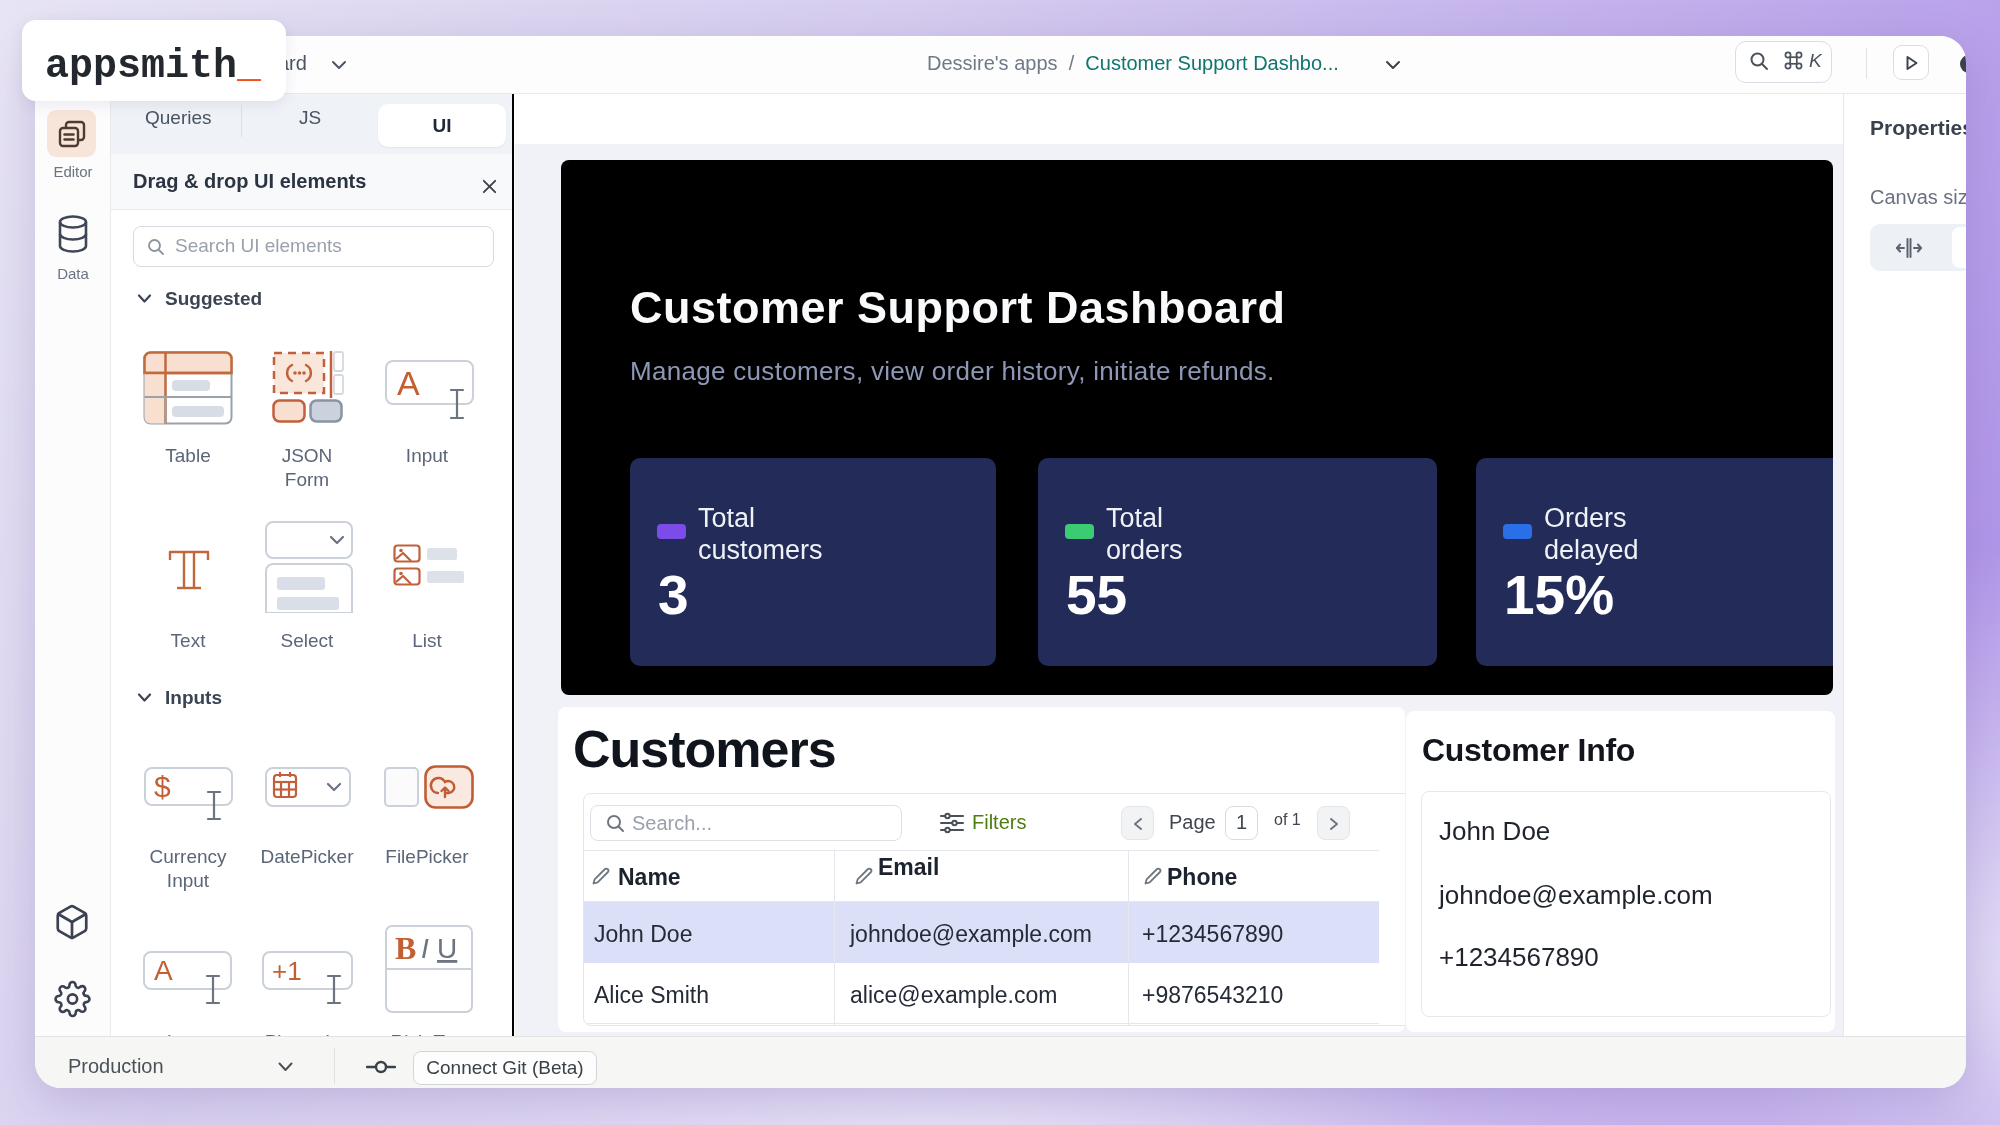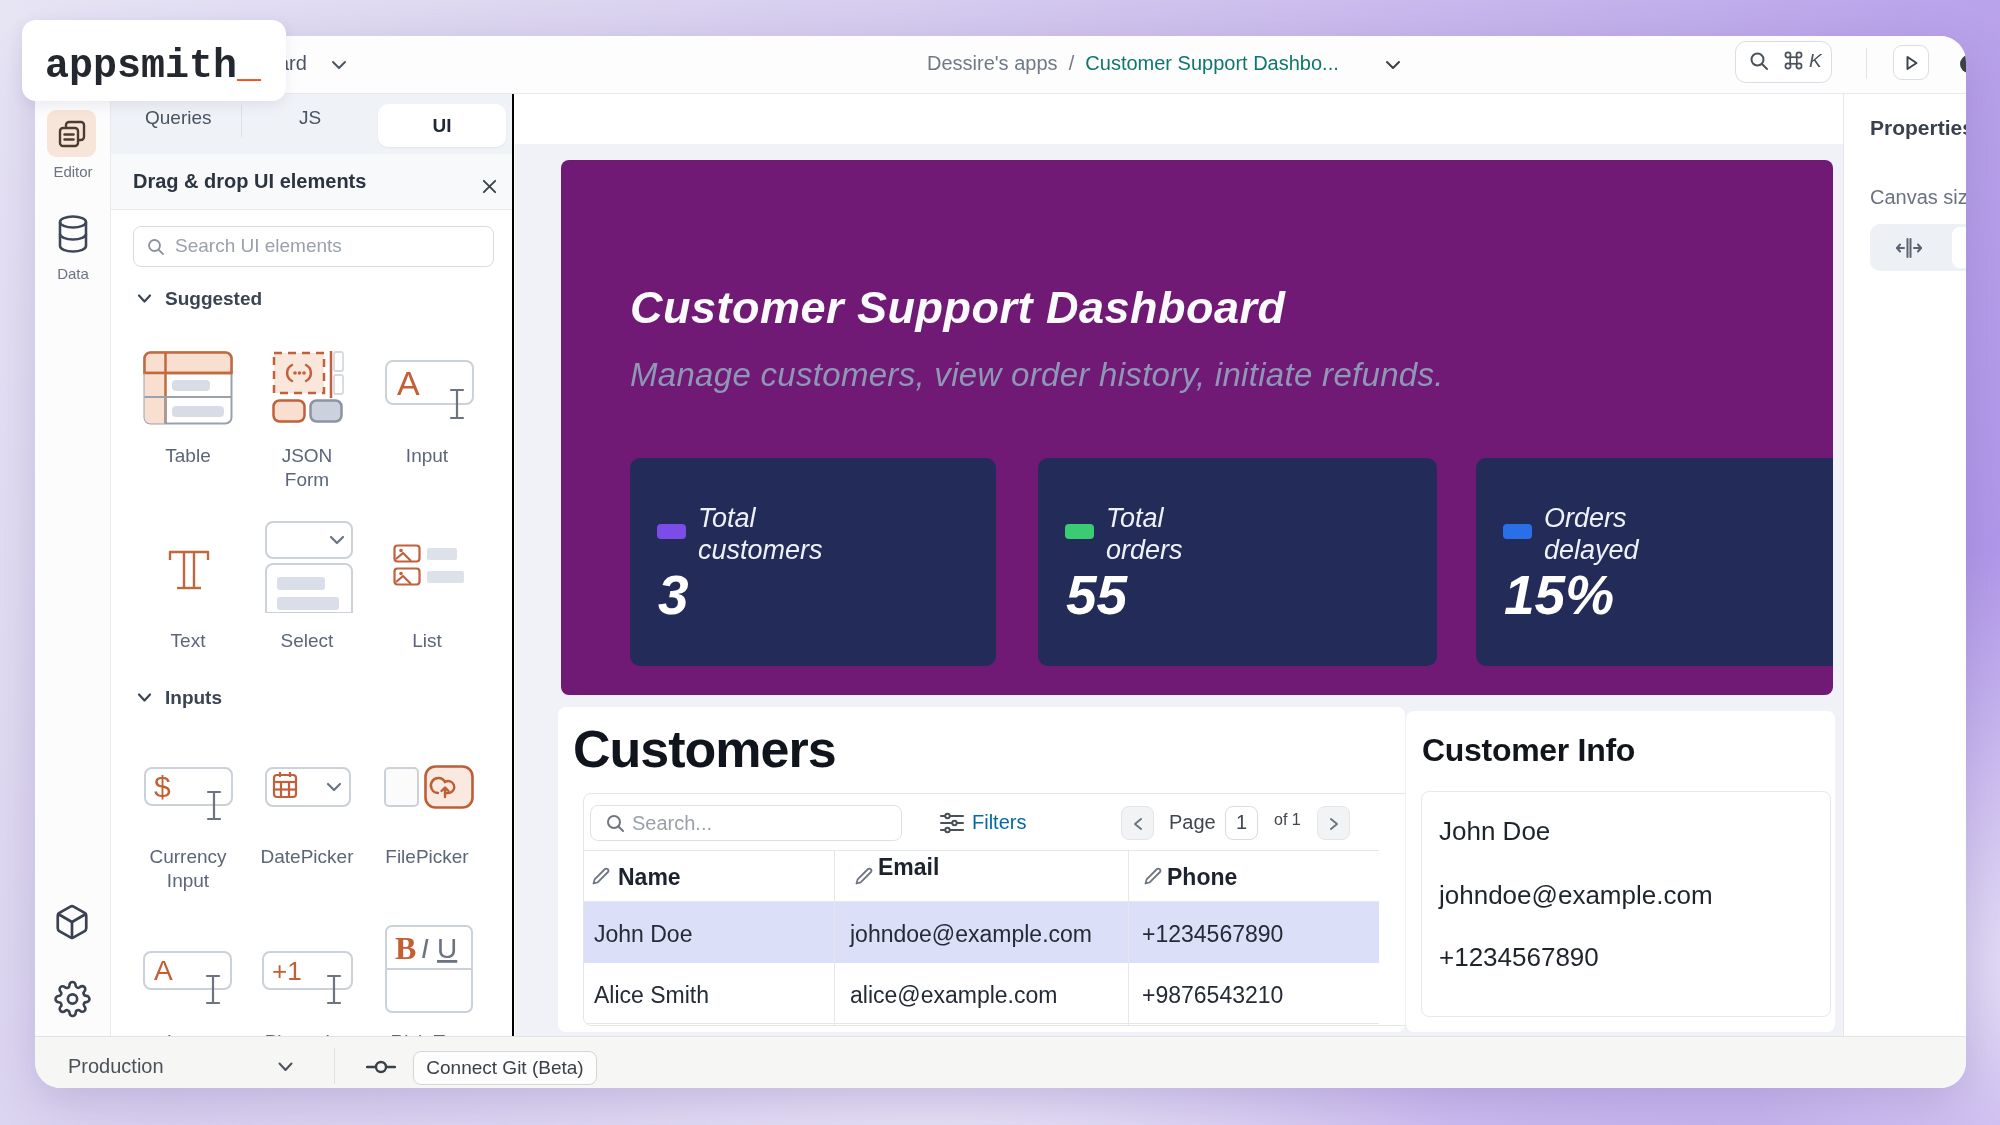--- a/index.html
+++ b/index.html
@@ -30,23 +30,23 @@
   .tabstrip { position:absolute; left:0; top:0; width:403px; height:98px; background:#EFF2F7; }
   .tab { position:absolute; top:13px; font-size:19px; color:#4A5362; }
   .uitab { position:absolute; left:267px; top:10px; width:128px; height:43px; background:#fff; border-radius:10px; box-shadow:0 1px 2px rgba(0,0,0,.06); text-align:center; line-height:43px; font-size:19px; color:#1F2937; font-weight:600;}
   .ddheader { position:absolute; left:0; top:60px; width:403px; height:56px; background:#F8F9FB; border-bottom:1px solid #E6E9EE; }
   .searchbox { position:absolute; left:22px; top:132px; width:361px; height:41px; border:1px solid #D7DBE1; border-radius:8px; background:#fff; }
   .secheader { position:absolute; font-size:19px; font-weight:600; color:#3A4453; }
   .wlabel { position:absolute; font-size:19px; color:#5B6678; text-align:center; line-height:24px; }
   
   .canvas { position:absolute; left:480px; top:58px; width:1328px; height:942px; background:#F0F2F8; overflow:hidden; }
   .canvastop { position:absolute; left:0; top:0; width:1328px; height:50px; background:#fff; }
-  .banner { position:absolute; left:46px; top:66px; width:1272px; height:535px; background:#701a75; border-radius:8px; overflow:hidden;font-style:italic; }
+  .banner { position:absolute; left:46px; top:66px; width:1272px; height:535px; background:#000000; border-radius:8px; overflow:hidden; }
   .banner h1 { position:absolute; left:69px; top:122px; font-size:45px; color:#F8FAFC; letter-spacing:.5px; }
-  .banner .sub { position:absolute; left:69px; top:196px; font-size:33px; color:#8E98B6; letter-spacing:.3px; }
+  .banner .sub { position:absolute; left:69px; top:196px; font-size:26px; color:#8E98B6; letter-spacing:.3px; }
   .statcard { position:absolute; top:298px; height:208px; background:#232B58; border-radius:10px; }
   .chip { position:absolute; left:27px; top:66px; width:29px; height:15px; border-radius:4px; }
   .statlabel { position:absolute; left:68px; top:44px; font-size:27px; color:#EEF2F8; line-height:32px; }
   .statnum { position:absolute; left:28px; top:104px; font-size:55px; line-height:1.2; font-weight:700; color:#fff; }
   
   .custcard { position:absolute; left:43px; top:613px; width:847px; height:325px; background:#fff; border-radius:8px; }
   .custcard h2 { position:absolute; left:15px; top:12px; font-size:52px; font-weight:800; color:#10151D; letter-spacing:-1px;}
   .tablebox { position:absolute; left:25px; top:86px; width:926px; height:233px; border:1px solid #E3E6EB; border-radius:8px; overflow:hidden; }
   .tsearch { position:absolute; left:6px; top:11px; width:312px; height:36px; border:1px solid #DDE0E6; border-radius:8px; }
   .pagebtn { position:absolute; top:12px; width:33px; height:34px; background:#F2F3F5; border:1px solid #E3E5E9; border-radius:8px; }
@@ -333,21 +333,21 @@
               <line x1="10" y1="4" x2="23" y2="4"></line>
               <circle cx="7.5" cy="4" r="2.2" fill="none"></circle>
               <line x1="1" y1="11" x2="12" y2="11"></line>
               <line x1="17" y1="11" x2="23" y2="11"></line>
               <circle cx="14.5" cy="11" r="2.2" fill="none"></circle>
               <line x1="1" y1="18" x2="5" y2="18"></line>
               <line x1="10" y1="18" x2="23" y2="18"></line>
               <circle cx="7.5" cy="18" r="2.2" fill="none"></circle>
             </g>
           </svg>
-        <div class="abs" style="left:388px; top:17px; font-size:20px; color:#0369a1;">Filters</div>
+        <div class="abs" style="left:388px; top:17px; font-size:20px; color:#4d7c0f;">Filters</div>
         <div class="pagebtn" style="left:537px;"></div>
         <svg style="left:548px; top:23px;" width="12" height="14" viewBox="0 0 12 14">
             <polyline points="9,2 3,7 9,12" fill="none" stroke="#6E7680" stroke-width="2" stroke-linecap="round" stroke-linejoin="round"></polyline>
           </svg>
         <div class="abs" style="left:585px; top:17px; font-size:20px; color:#3F464E;">Page</div>
         <div class="pagebtn" style="left:641px; background:#fff; border-color:#D8DBE0;"></div>
         <div class="abs" style="left:641px; top:17px; width:33px; text-align:center; font-size:20px; color:#3F464E;">1</div>
         <div class="abs" style="left:690px; top:17px; font-size:16px; color:#3F464E;">of 1</div>
         <div class="pagebtn" style="left:733px;"></div>
         <svg style="left:744px; top:23px;" width="12" height="14" viewBox="0 0 12 14">

